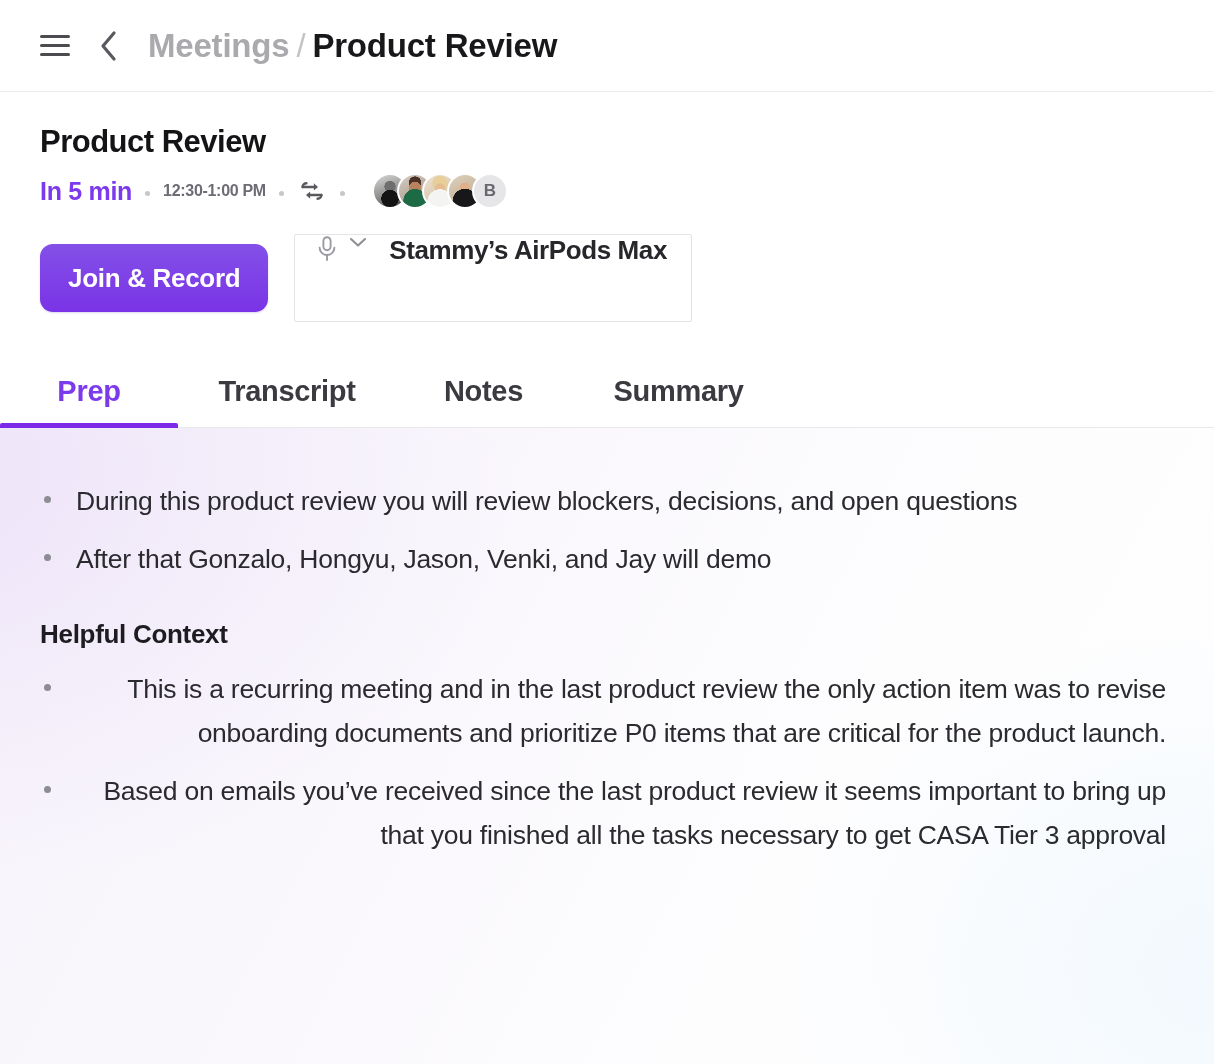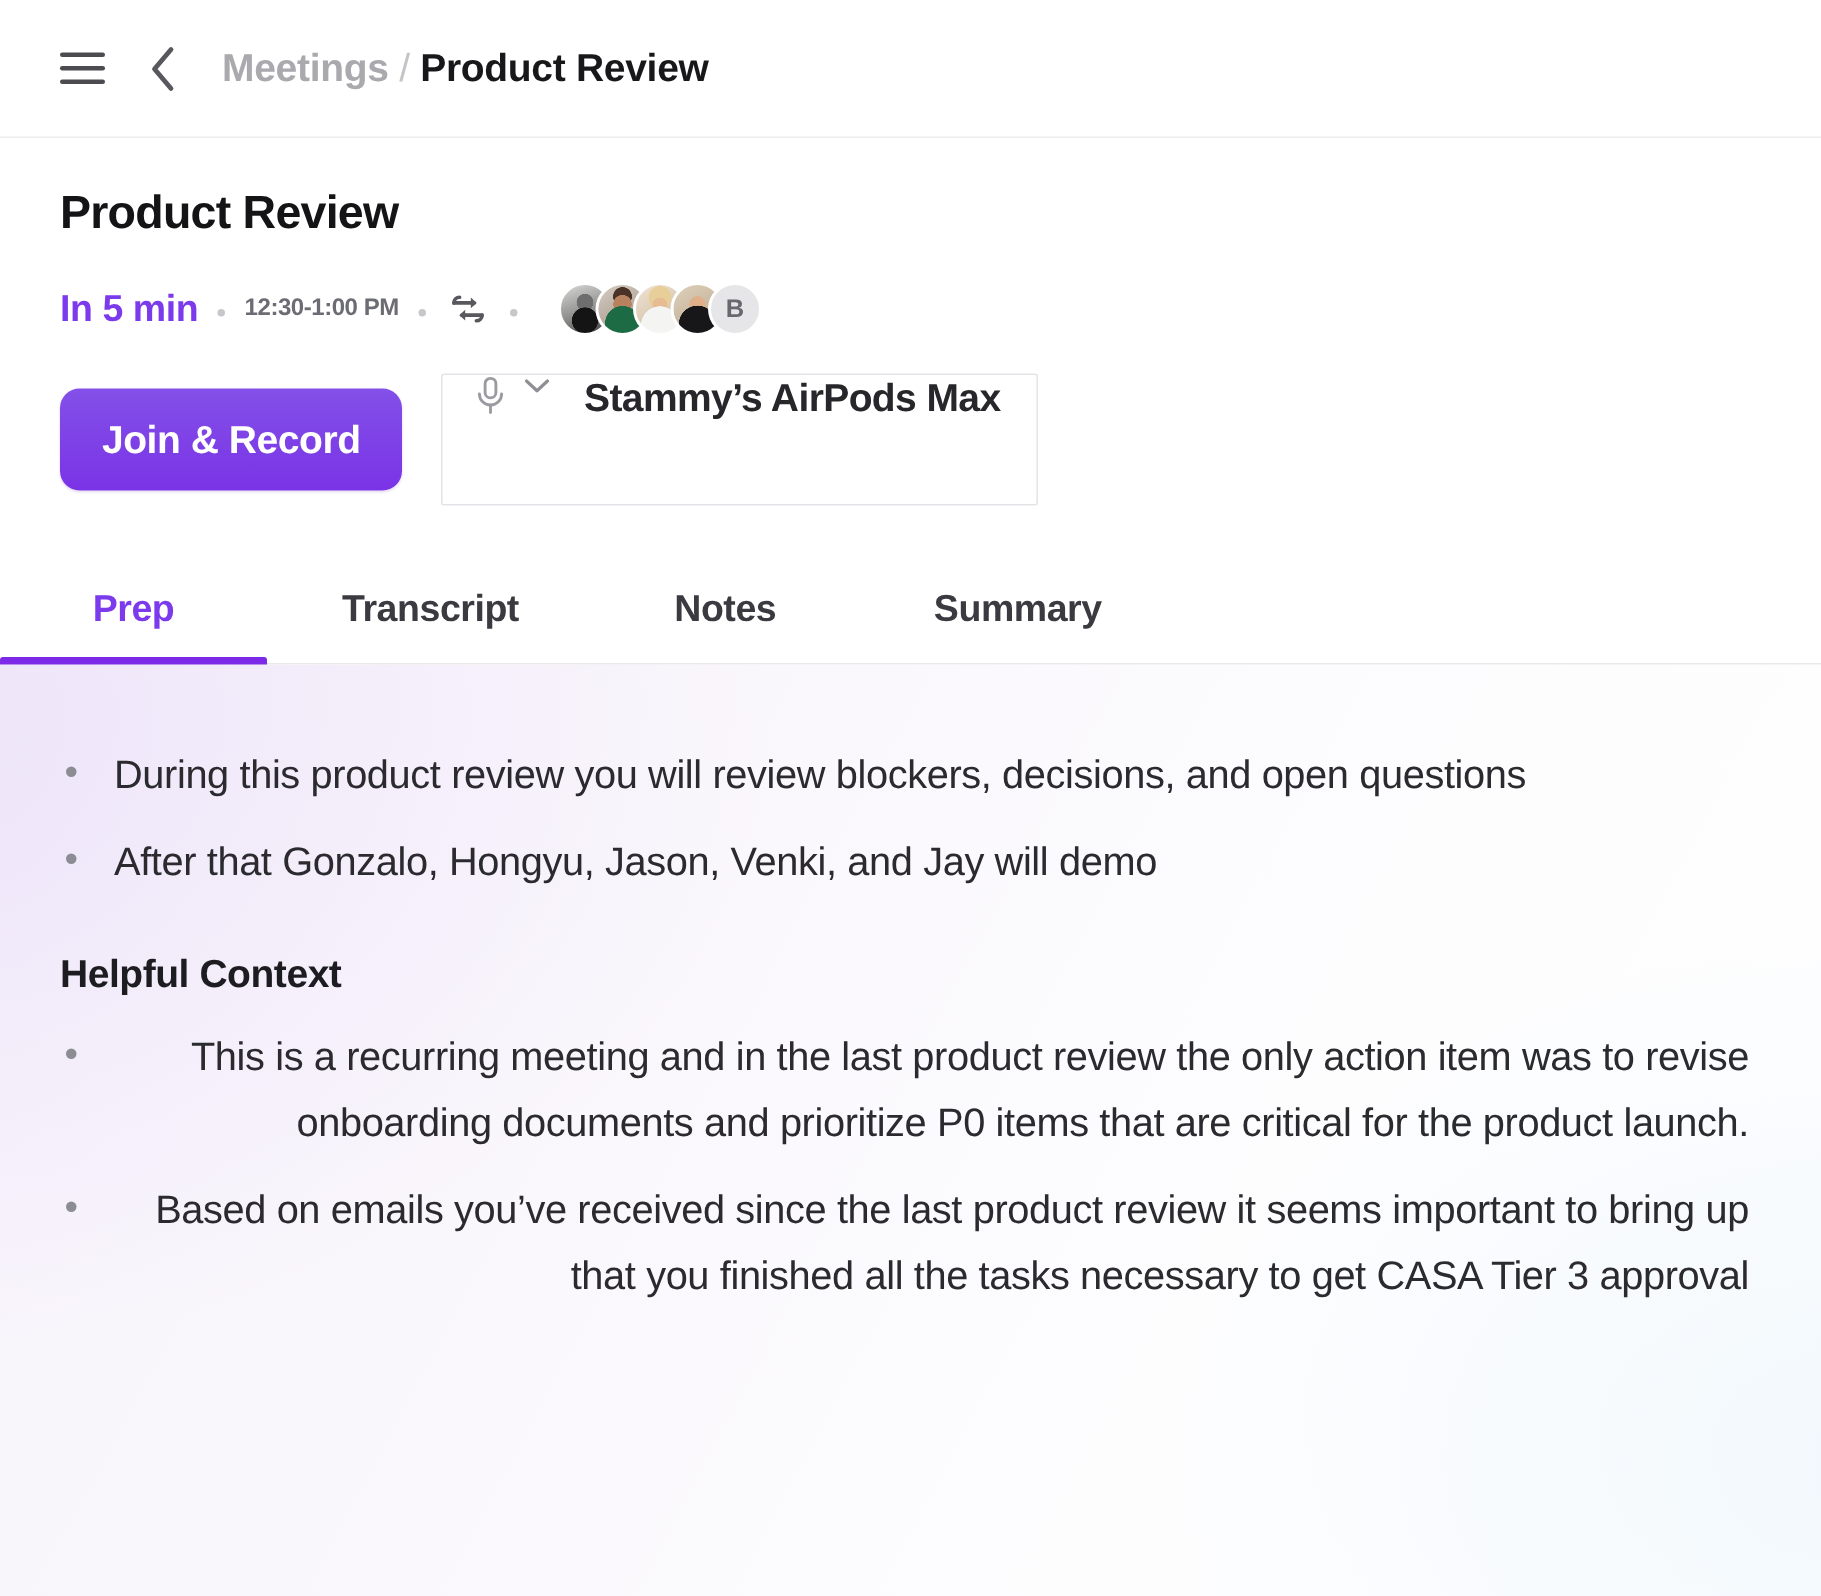--- a/index.html
+++ b/index.html
@@ -67,21 +67,21 @@
     justify-content: center;
     cursor: pointer;
     flex: 0 0 auto;
   }
   .back-chevron svg { display: block; }
 
   .breadcrumb {
     margin-left: 28px;
     display: flex;
     align-items: baseline;
-    font-size: 26px;
+    font-size: 33px;
     letter-spacing: -0.2px;
     white-space: nowrap;
   }
   .crumb-parent {
     color: #a9a9ae;
     font-weight: 600;
     cursor: pointer;
   }
   .crumb-sep {
     color: #c4c4c8;
@@ -105,21 +105,21 @@
     font-size: 31px;
     font-weight: 700;
     letter-spacing: -0.5px;
     color: #141417;
     line-height: 1.1;
   }
 
   .meta-row {
     display: flex;
     align-items: center;
-    margin-top: 31px;
+    margin-top: 16px;
     height: 32px;
   }
 
   .meta-countdown {
     font-size: 25px;
     font-weight: 700;
     color: #7c3aed;
     letter-spacing: -0.3px;
   }
 
@@ -256,21 +256,21 @@
     background: #fff;
     border-bottom: 1px solid #e9e9ec;
     position: relative;
     z-index: 4;
   }
   .tab {
     height: 72px;
     display: flex;
     align-items: center;
     justify-content: center;
-    font-size: 25px;
+    font-size: 29px;
     font-weight: 600;
     color: #3a3a40;
     letter-spacing: -0.3px;
     cursor: pointer;
     position: relative;
     background: transparent;
     border: none;
     font-family: inherit;
     padding: 0;
   }

